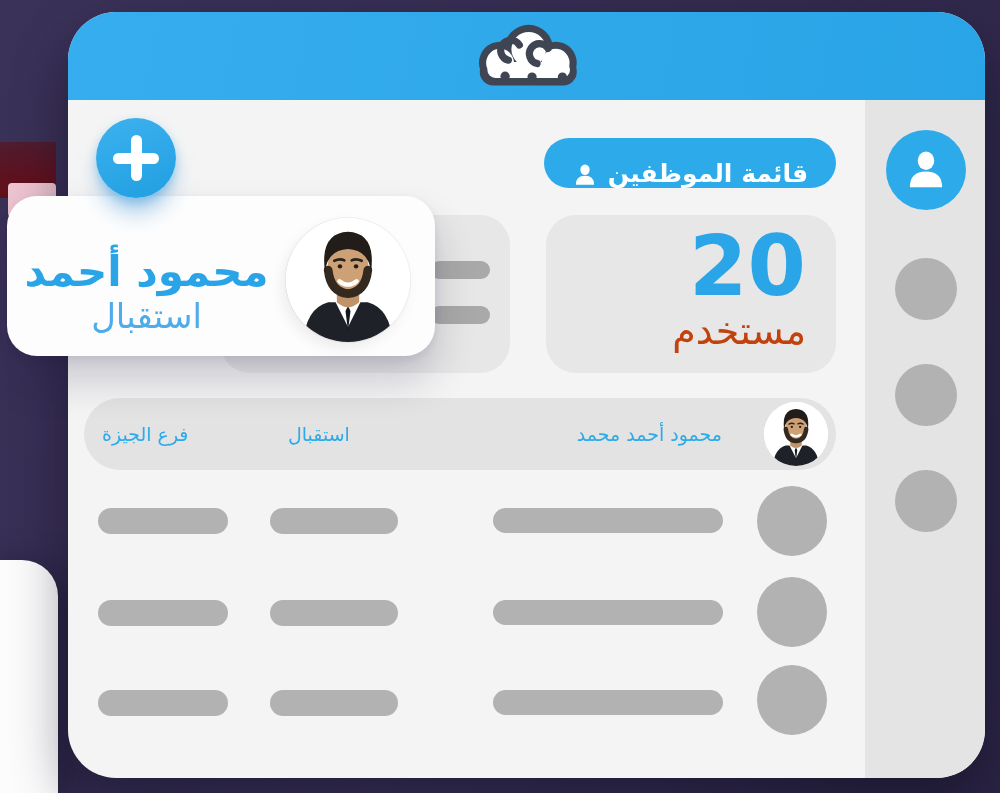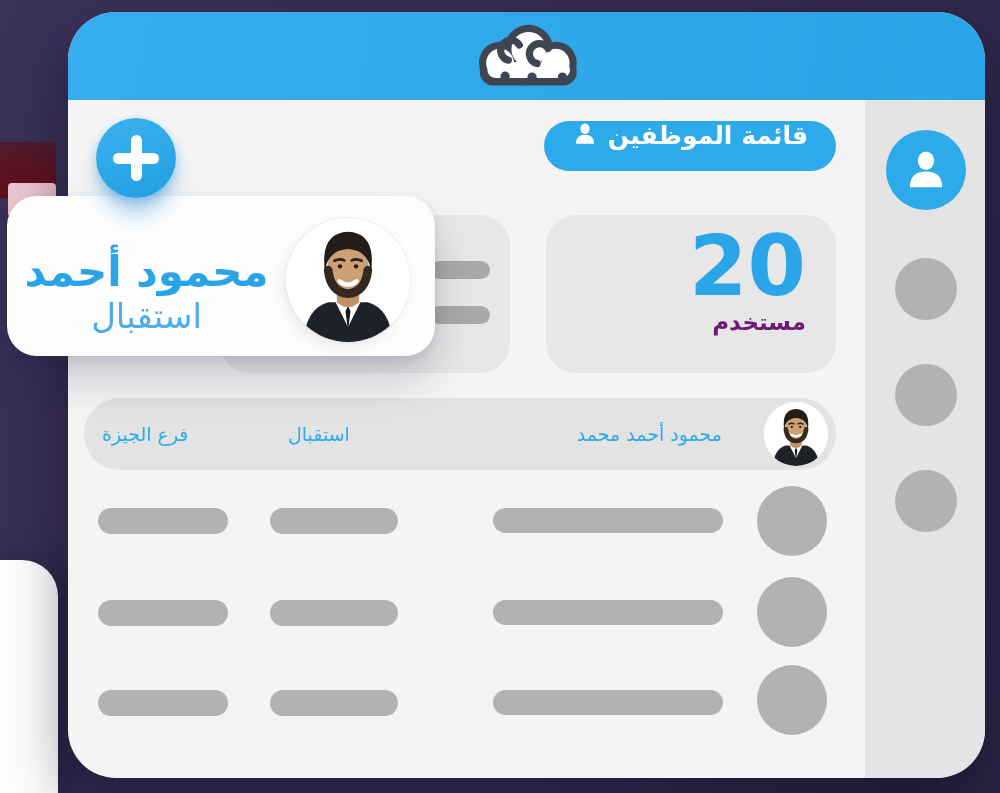--- a/index.html
+++ b/index.html
@@ -25,29 +25,29 @@
     display:flex;align-items:center;justify-content:center;}
 
   
   .sidebar{position:absolute;left:797px;top:88px;width:120px;height:678px;background:#e4e4e4;
     border-bottom-right-radius:48px;}
   .sidebar-profile{position:absolute;left:21px;top:30px;width:80px;height:80px;border-radius:50%;
     background:#2caae9;display:flex;align-items:center;justify-content:center;}
   .sidebar-dot{position:absolute;left:30px;width:62px;height:62px;border-radius:50%;background:#b2b2b2;}
 
   
-  .badge{position:absolute;left:476px;top:109px;width:292px;height:50px;border-radius:25px;
-    background:#2caae9;display:flex;align-items:flex-start;justify-content:center;gap:10px;}
+  .badge{position:absolute;left:476px;top:126px;width:292px;height:50px;border-radius:25px;
+    background:#2caae9;display:flex;align-items:flex-end;justify-content:center;gap:10px;}
   .badge-label{color:#fff;font-size:25px;font-weight:700;white-space:nowrap;}
 
   
   .stats-card{position:absolute;left:478px;top:203px;width:290px;height:158px;border-radius:30px;background:#e7e7e7;}
   .stats-inner{position:absolute;right:30px;top:12px;text-align:right;direction:rtl;}
   .stats-count{font-size:84px;line-height:.95;font-weight:700;color:#2aa5e8;direction:ltr;}
-  .stats-unit{font-size:23px;font-weight:700;color:#701a75;margin-top:2px;white-space:nowrap;}
+  .stats-unit{font-size:38px;font-weight:400;color:#c2410c;margin-top:2px;white-space:nowrap;}
 
   
   .hidden-card{position:absolute;left:152px;top:203px;width:290px;height:158px;border-radius:30px;background:#e7e7e7;}
   .hidden-bar{position:absolute;left:362px;width:60px;height:18px;border-radius:9px;background:#a9a9a9;}
 
   
   .table-header{position:absolute;left:16px;top:386px;width:752px;height:72px;border-radius:36px;background:#e3e3e3;}
   .th-text{position:absolute;top:50%;transform:translateY(-50%);color:#2caae9;font-size:19px;white-space:nowrap;direction:rtl;}
   .th-branch{left:18px;}
   .th-role{left:204px;}

